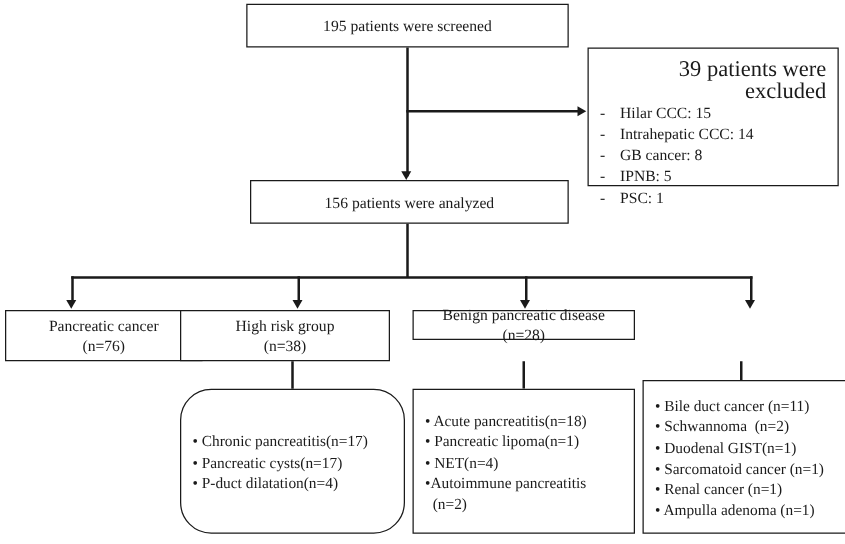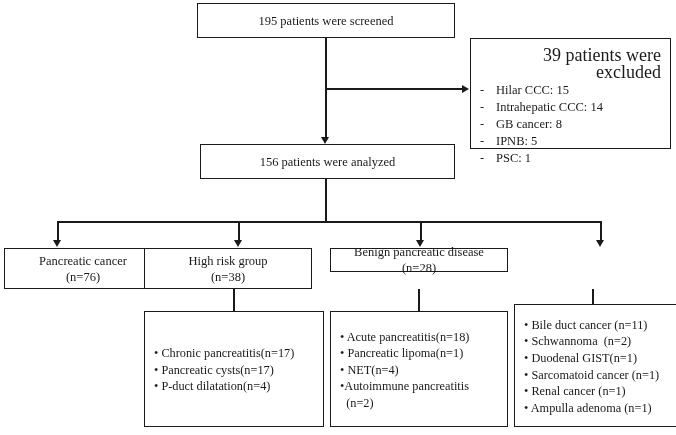--- a/index.html
+++ b/index.html
@@ -151,21 +151,21 @@
   <div class="box box-center" style="left:330px; top:248px; width:178px; height:24px;">
     <div class="t-title">Benign pancreatic disease</div>
     <div class="t-sub">(n=28)</div>
   </div>
 
 
   <div class="ln" style="left:233px; top:289px; width:1.6px; height:22px;"></div>
   <div class="ln" style="left:418px; top:289px; width:1.6px; height:22px;"></div>
   <div class="ln" style="left:592px; top:289px; width:1.6px; height:15px;"></div>
 
-  <div class="box box-list" style="left:144px; top:311px; width:180px; height:116px; display:flex; flex-direction:column; justify-content:center;">
+  <div class="box box-list" style="left:144px; top:311px; width:180px; height:116px; display:flex; flex-direction:column; justify-content:center;border-radius:25px;">
     <div class="bullet-row">• Chronic pancreatitis(n=17)</div>
     <div class="bullet-row">• Pancreatic cysts(n=17)</div>
     <div class="bullet-row">• P-duct dilatation(n=4)</div>
   </div>
 
   <div class="box box-list" style="left:330px; top:311px; width:178px; height:116px; display:flex; flex-direction:column; justify-content:center;">
     <div class="bullet-row">• Acute pancreatitis(n=18)</div>
     <div class="bullet-row">• Pancreatic lipoma(n=1)</div>
     <div class="bullet-row">• NET(n=4)</div>
     <div class="bullet-row">•Autoimmune pancreatitis

